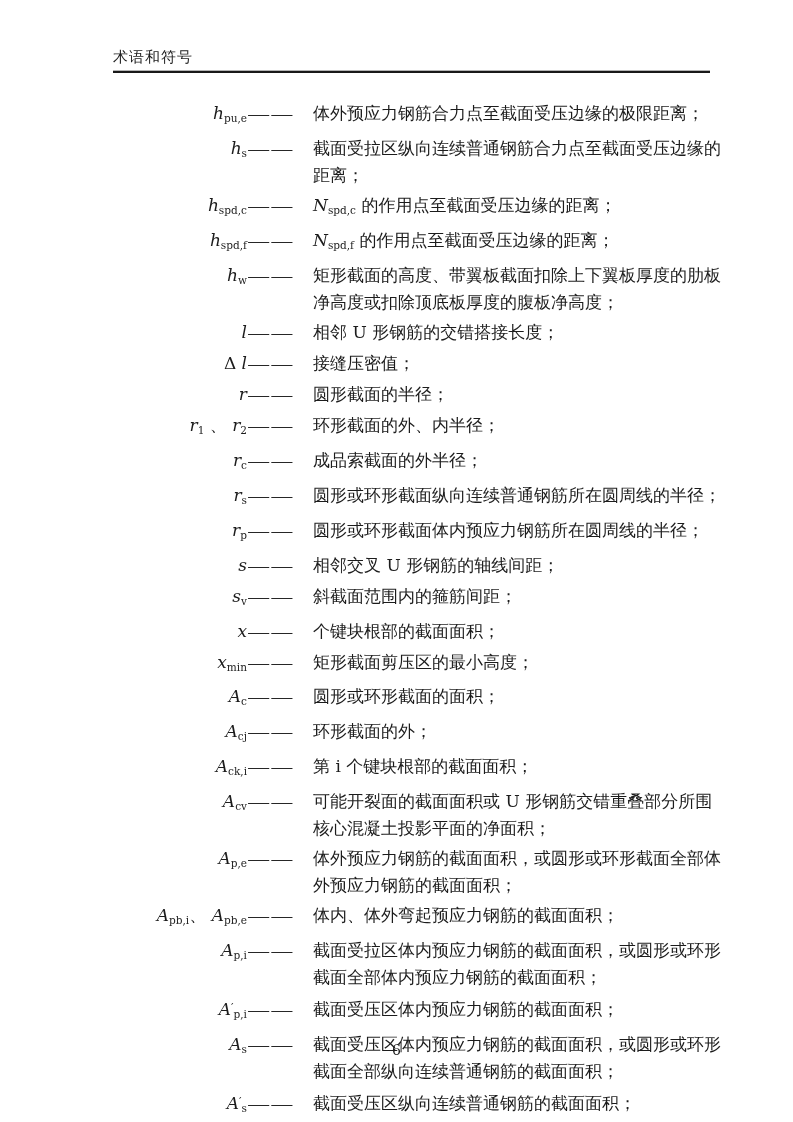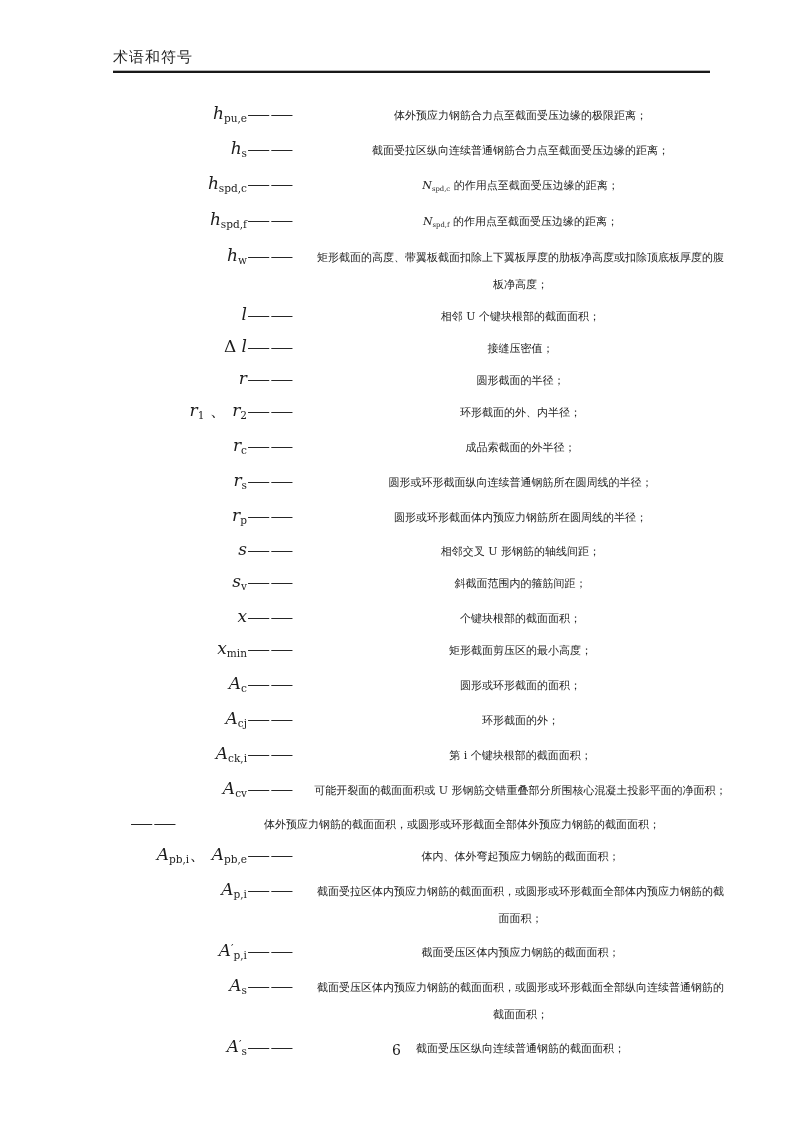--- a/index.html
+++ b/index.html
@@ -28,21 +28,21 @@
   .entry-symbol {
     flex:none; width:117px; text-align:right; white-space:nowrap;
     font-size:17px;
   }
   .entry-dash {
     flex:none; width:46px; white-space:nowrap; overflow:visible;
     display:inline-block; transform:scaleX(1.5); transform-origin:0 60%;
     font-size:15.5px;
   }
   .entry-definition {
-    flex:1; font-size:11px; text-align:center;margin-left:20px;
+    flex:1; font-size:17px; text-align:left;margin-left:20px;
   }
   .p-n  { font-style:normal; }
   .p-i  { font-style:italic; }
   .p-sub { font-style:normal; font-size:0.62em; vertical-align:-0.28em; }
   .p-sup { font-style:normal; font-size:0.65em; vertical-align:0.35em; }
   .footer-page {
     position:absolute; top:1042px; left:0; width:100%;
     text-align:center; font-size:14px;
   }
 </style>
@@ -77,21 +77,21 @@
     <span class="entry-definition"><span class="p-i">N</span><span class="p-sub">spd,f</span><span class="p-n"> 的作用点至截面受压边缘的距离；</span></span>
   </div>
       <div class="entry-row">
     <span class="entry-symbol"><span class="p-i">h</span><span class="p-sub">w</span></span>
     <span class="entry-dash">——</span>
     <span class="entry-definition"><span class="p-n">矩形截面的高度、带翼板截面扣除上下翼板厚度的肋板净高度或扣除顶底板厚度的腹板净高度；</span></span>
   </div>
       <div class="entry-row">
     <span class="entry-symbol"><span class="p-i">l</span></span>
     <span class="entry-dash">——</span>
-    <span class="entry-definition"><span class="p-n">相邻 U 个键块根部的截面面积；</span></span>
+    <span class="entry-definition"><span class="p-n">相邻 U 形钢筋的交错搭接长度；</span></span>
   </div>
       <div class="entry-row">
     <span class="entry-symbol"><span class="p-n">Δ </span><span class="p-i">l</span></span>
     <span class="entry-dash">——</span>
     <span class="entry-definition"><span class="p-n">接缝压密值；</span></span>
   </div>
       <div class="entry-row">
     <span class="entry-symbol"><span class="p-i">r</span></span>
     <span class="entry-dash">——</span>
     <span class="entry-definition"><span class="p-n">圆形截面的半径；</span></span>
@@ -150,20 +150,21 @@
     <span class="entry-symbol"><span class="p-i">A</span><span class="p-sub">ck,i</span></span>
     <span class="entry-dash">——</span>
     <span class="entry-definition"><span class="p-n">第 i 个键块根部的截面面积；</span></span>
   </div>
       <div class="entry-row">
     <span class="entry-symbol"><span class="p-i">A</span><span class="p-sub">cv</span></span>
     <span class="entry-dash">——</span>
     <span class="entry-definition"><span class="p-n">可能开裂面的截面面积或 U 形钢筋交错重叠部分所围核心混凝土投影平面的净面积；</span></span>
   </div>
       <div class="entry-row">
+    <span class="entry-symbol"><span class="p-i">A</span><span class="p-sub">p,e</span></span>
     <span class="entry-dash">——</span>
     <span class="entry-definition"><span class="p-n">体外预应力钢筋的截面面积，或圆形或环形截面全部体外预应力钢筋的截面面积；</span></span>
   </div>
       <div class="entry-row">
     <span class="entry-symbol"><span class="p-i">A</span><span class="p-sub">pb,i</span><span class="p-n">、 </span><span class="p-i">A</span><span class="p-sub">pb,e</span></span>
     <span class="entry-dash">——</span>
     <span class="entry-definition"><span class="p-n">体内、体外弯起预应力钢筋的截面面积；</span></span>
   </div>
       <div class="entry-row">
     <span class="entry-symbol"><span class="p-i">A</span><span class="p-sub">p,i</span></span>

